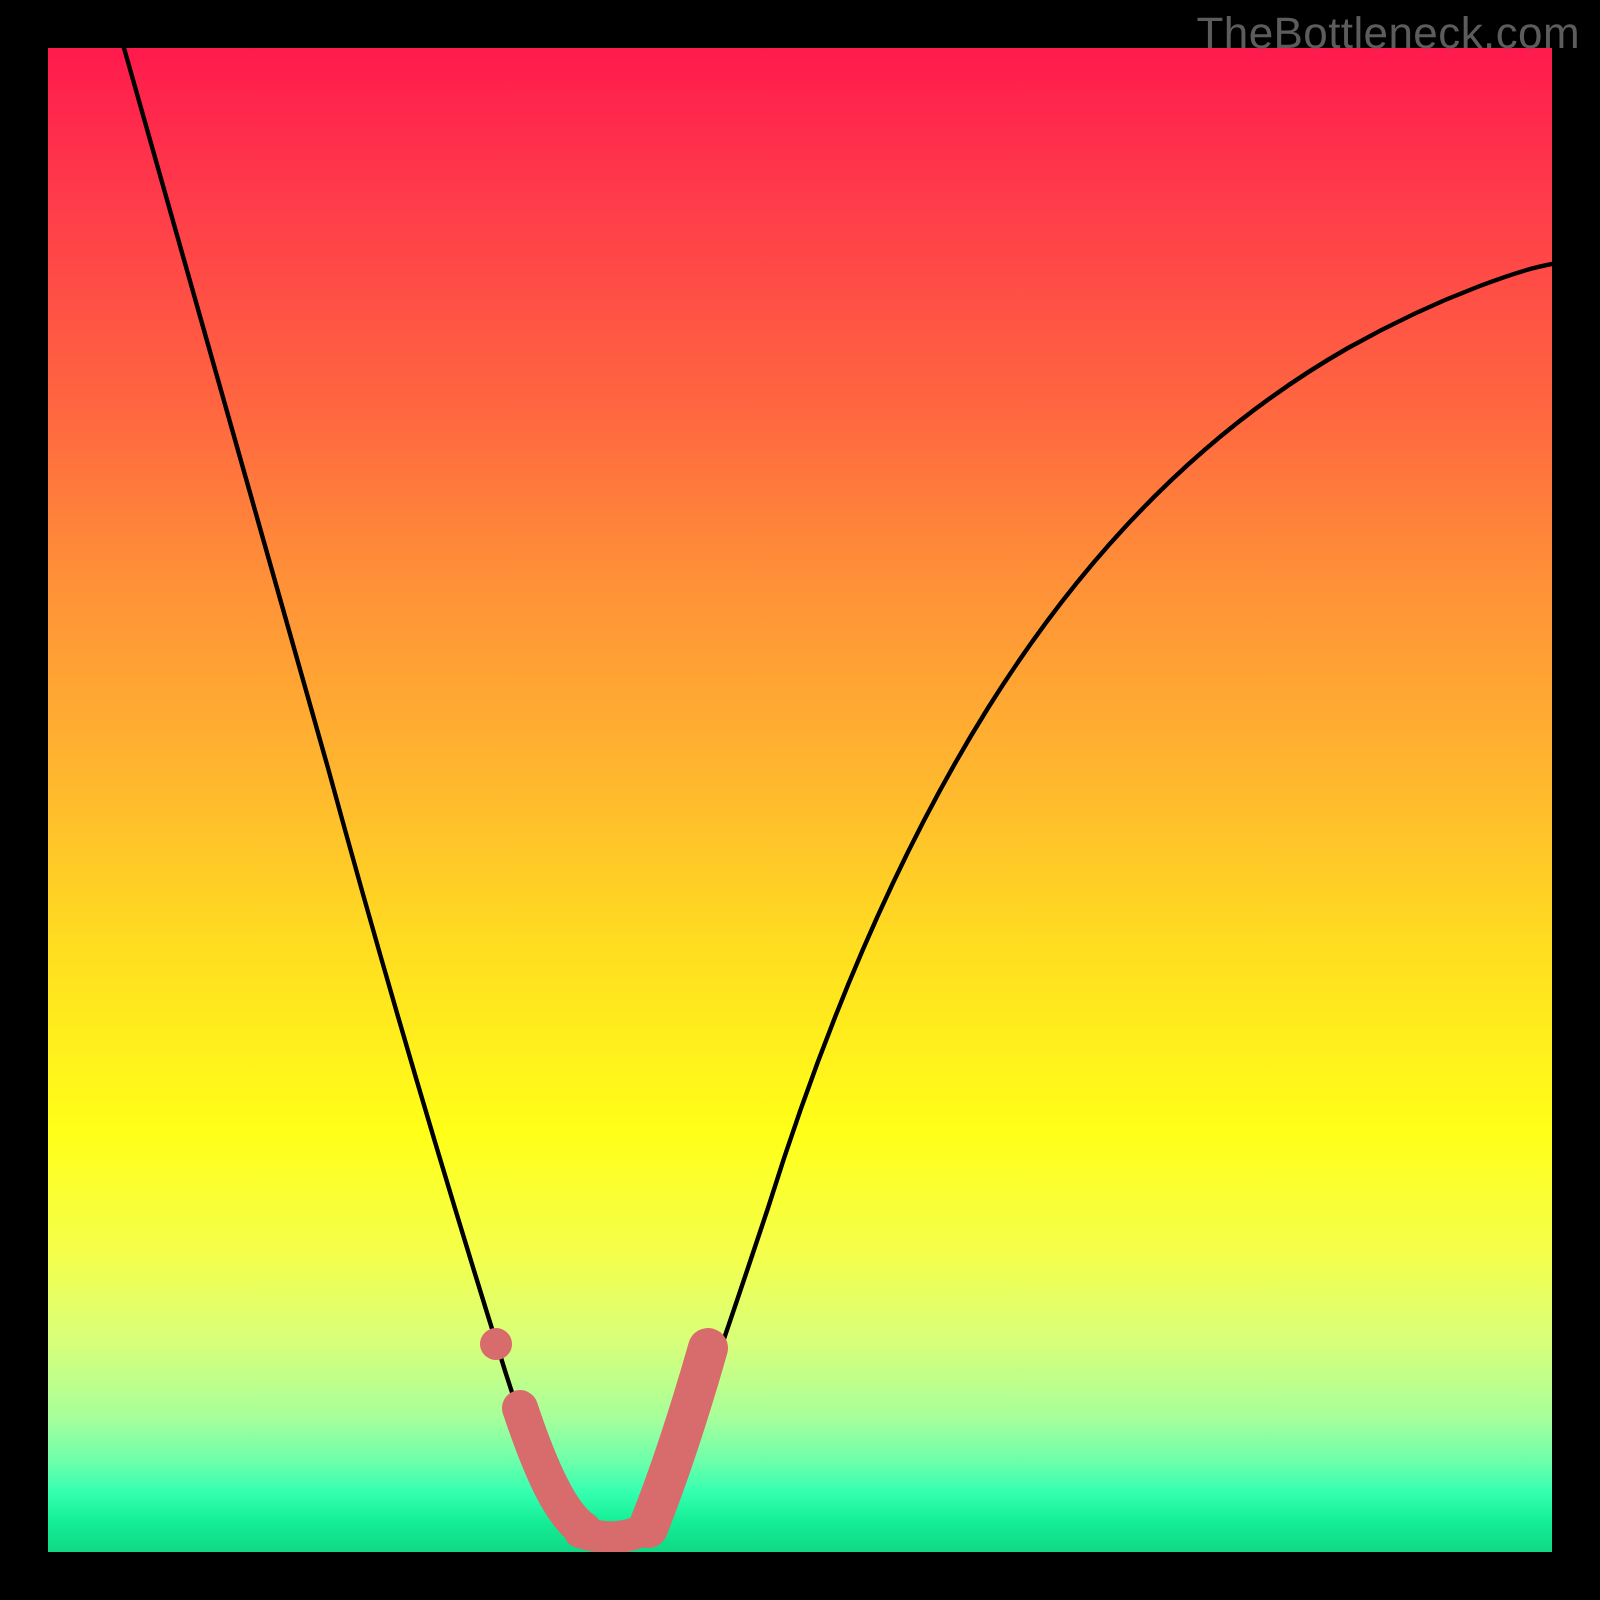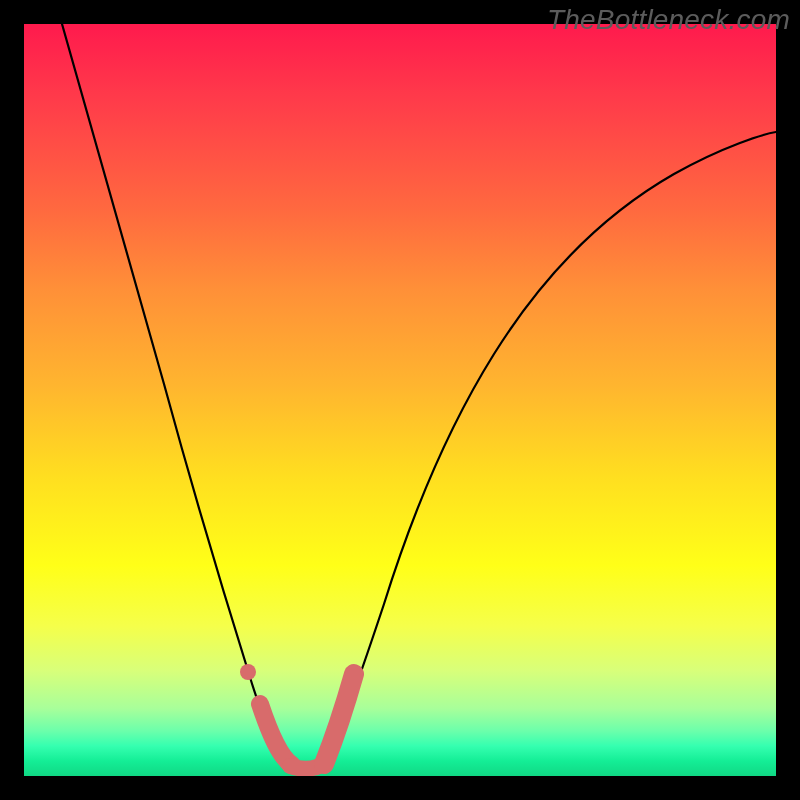--- a/index.html
+++ b/index.html
@@ -31,26 +31,25 @@
       #6cffab 94%,
       #35ffb0 96%,
       #14ee96 98%,
       #10d884 100%);
   }
   .watermark {
     position: absolute;
     top: 4px;
     right: 10px;
     color: #5c5c5c;
-    font-size: 28px;
+    font-size: 22px;
     font-weight: 500;
     letter-spacing: 0.2px;
     z-index: 50;
     user-select: none;
-    font-style: italic;
   }
   svg.plot {
     position: absolute;
     left: 0;
     top: 0;
     width: 752px;
     height: 752px;
   }
   .curve {
     fill: none;

